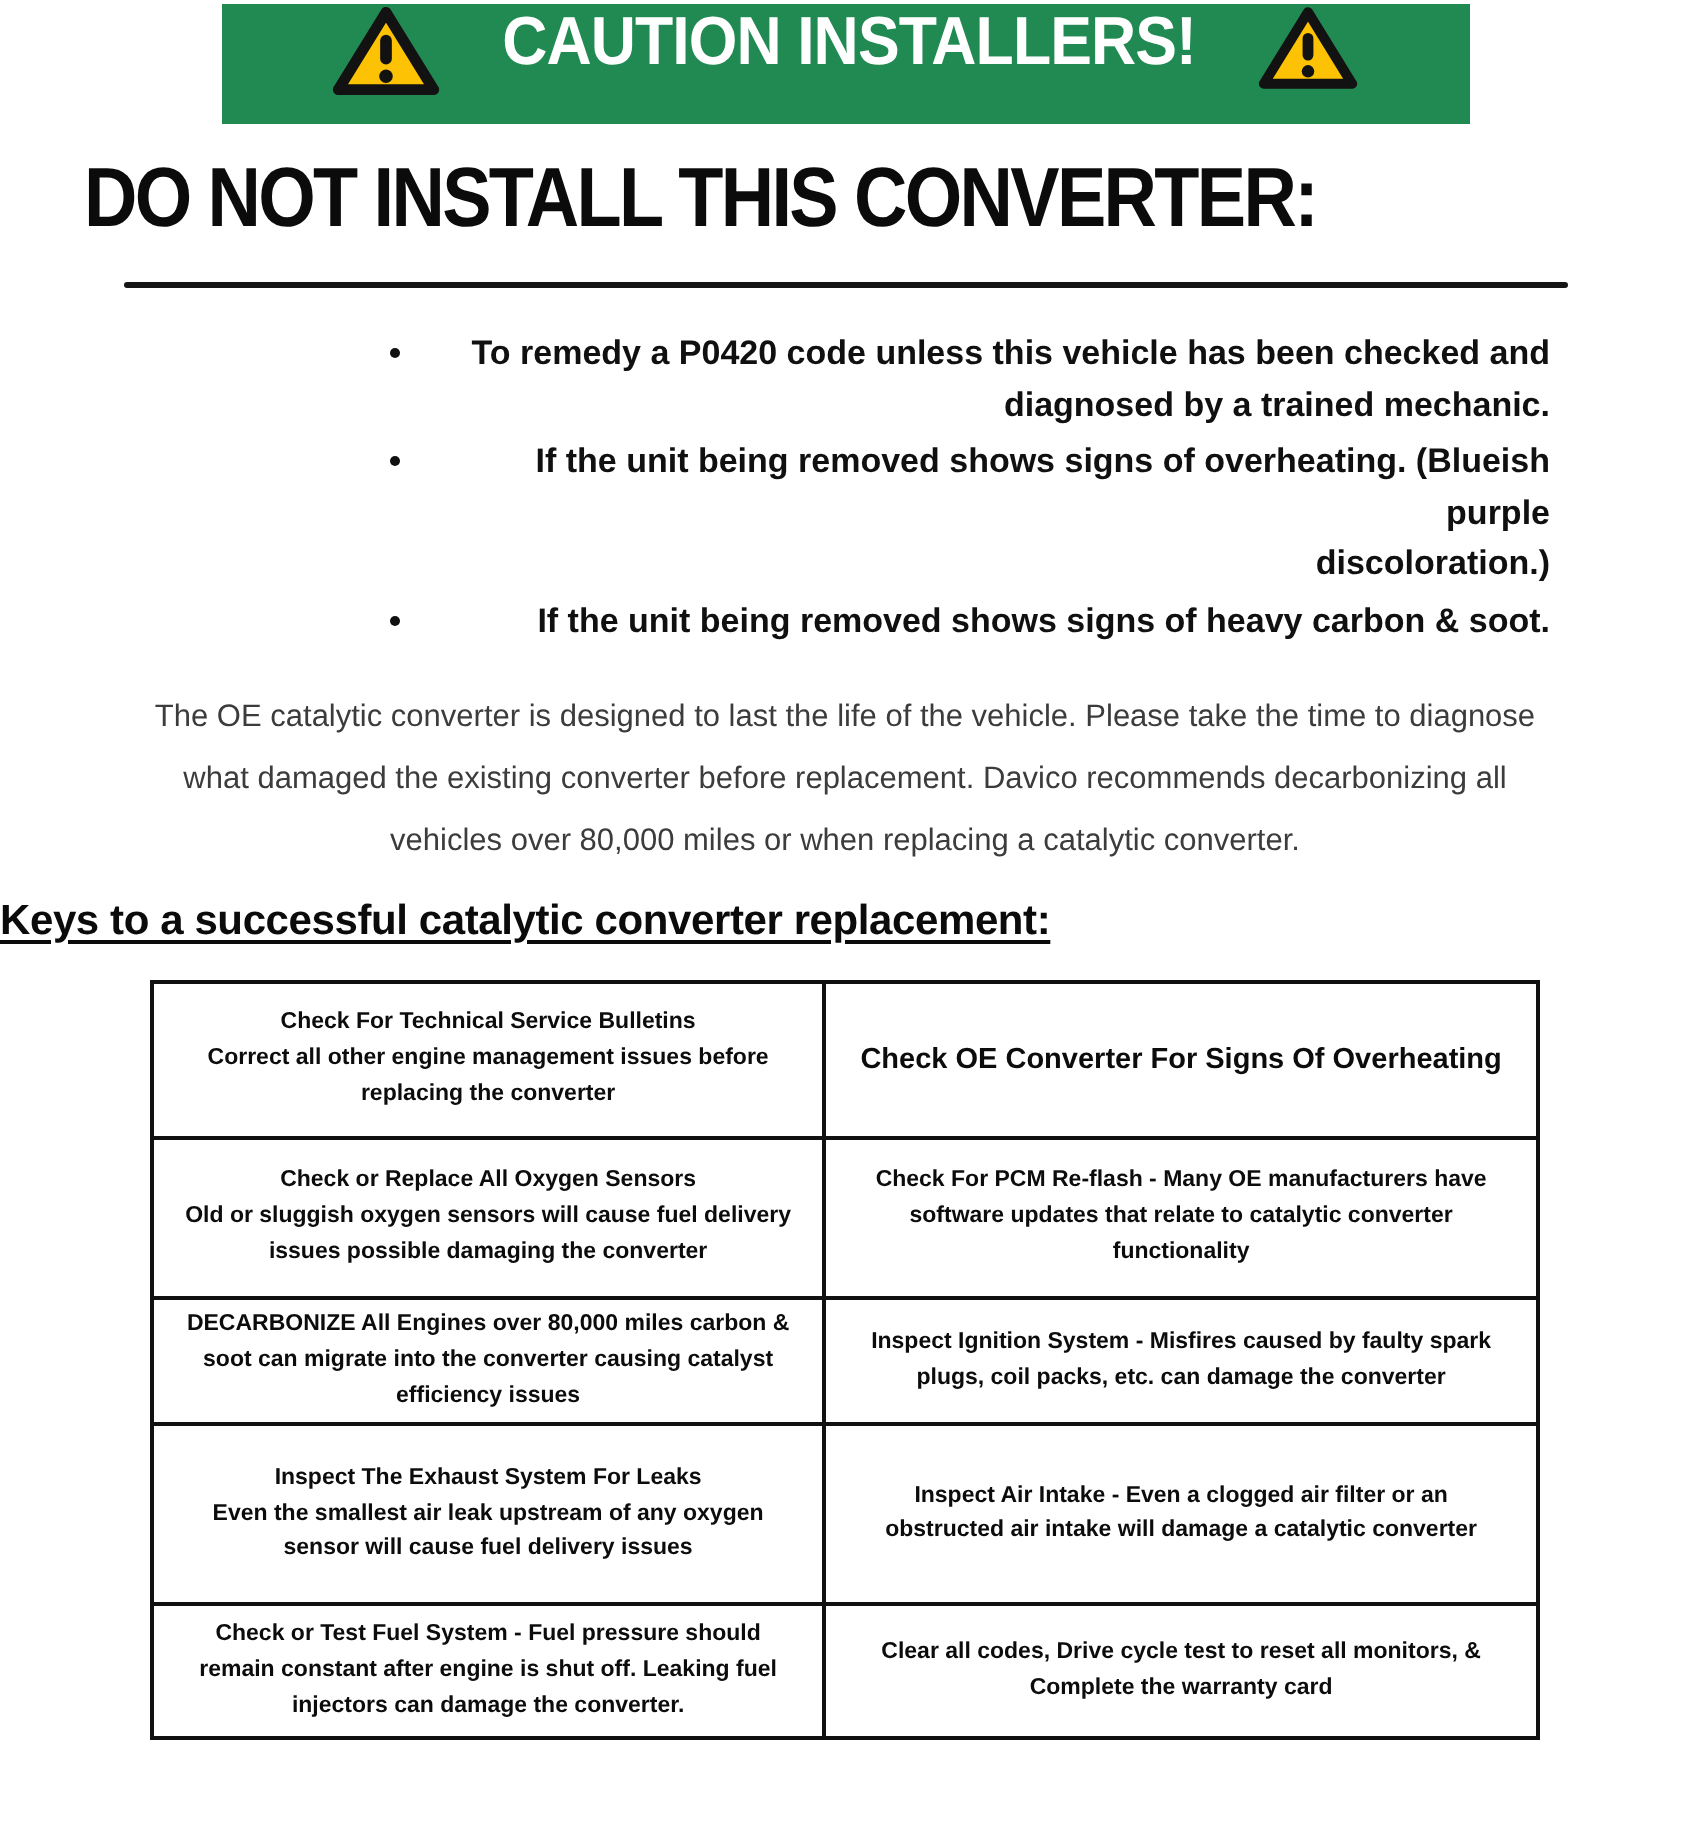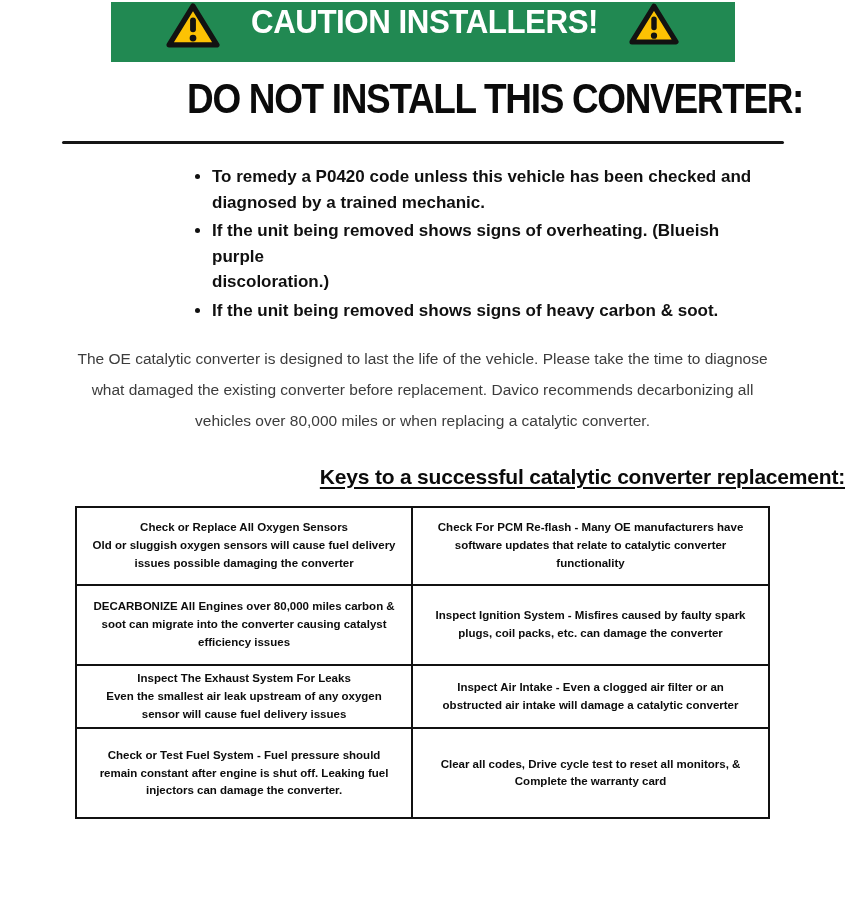--- a/index.html
+++ b/index.html
@@ -26,21 +26,21 @@
   .banner-text {
     color: #ffffff;
     font-size: 34px;
     font-weight: 800;
     letter-spacing: -0.5px;
     white-space: nowrap;
   }
   .warn-svg { display: block; }
 
   
-  .headline-row { text-align: right; margin-top: 13px; }
+  .headline-row { text-align: left; margin-top: 13px; }
   .headline {
     display: inline-block;
     font-size: 42px;
     font-weight: 800;
     letter-spacing: -1.5px;
     color: #0b0b0b;
     transform: scaleX(0.88);
     white-space: nowrap;
   }
 
@@ -60,36 +60,37 @@
     padding-left: 22px;
     list-style: disc;
   }
   .bullets li {
     font-size: 17px;
     font-weight: 700;
     line-height: 1.5;
     color: #101010;
     white-space: pre-line;
     margin-bottom: 3px;
+    text-align: right;
   }
 
   
   .intro {
     margin: 20px auto 0 auto;
     width: 835px;
     text-align: center;
     font-size: 15.5px;
     font-weight: 400;
     line-height: 2.0;
     color: #3c3c3c;
     white-space: pre-line;
   }
 
   
-  .keys-row { text-align: right; margin-top: 29px; }
+  .keys-row { text-align: left; margin-top: 13px; }
   .keys-heading {
     display: inline-block;
     font-size: 21px;
     font-weight: 800;
     letter-spacing: -0.2px;
     color: #0b0b0b;
     text-decoration: underline;
     text-decoration-thickness: 2px;
     text-underline-offset: 3px;
   }
@@ -167,20 +168,26 @@
   <span class="keys-heading">Keys to a successful catalytic converter replacement:</span>
 </div>
 
 <table class="tips-table">
   <colgroup>
       <col class="left-col">
       <col class="right-col">
     </colgroup>
   <tbody>
     <tr>
+      <td>Check For Technical Service Bulletins
+Correct all other engine management issues before
+replacing the converter</td>
+      <td class="cell-large">Check OE Converter For Signs Of Overheating</td>
+    </tr>
+    <tr>
       <td>Check or Replace All Oxygen Sensors
 Old or sluggish oxygen sensors will cause fuel delivery
 issues possible damaging the converter</td>
       <td>Check For PCM Re-flash - Many OE manufacturers have
 software updates that relate to catalytic converter
 functionality</td>
     </tr>
     <tr>
       <td>DECARBONIZE All Engines over 80,000 miles carbon &amp;
 soot can migrate into the converter causing catalyst

